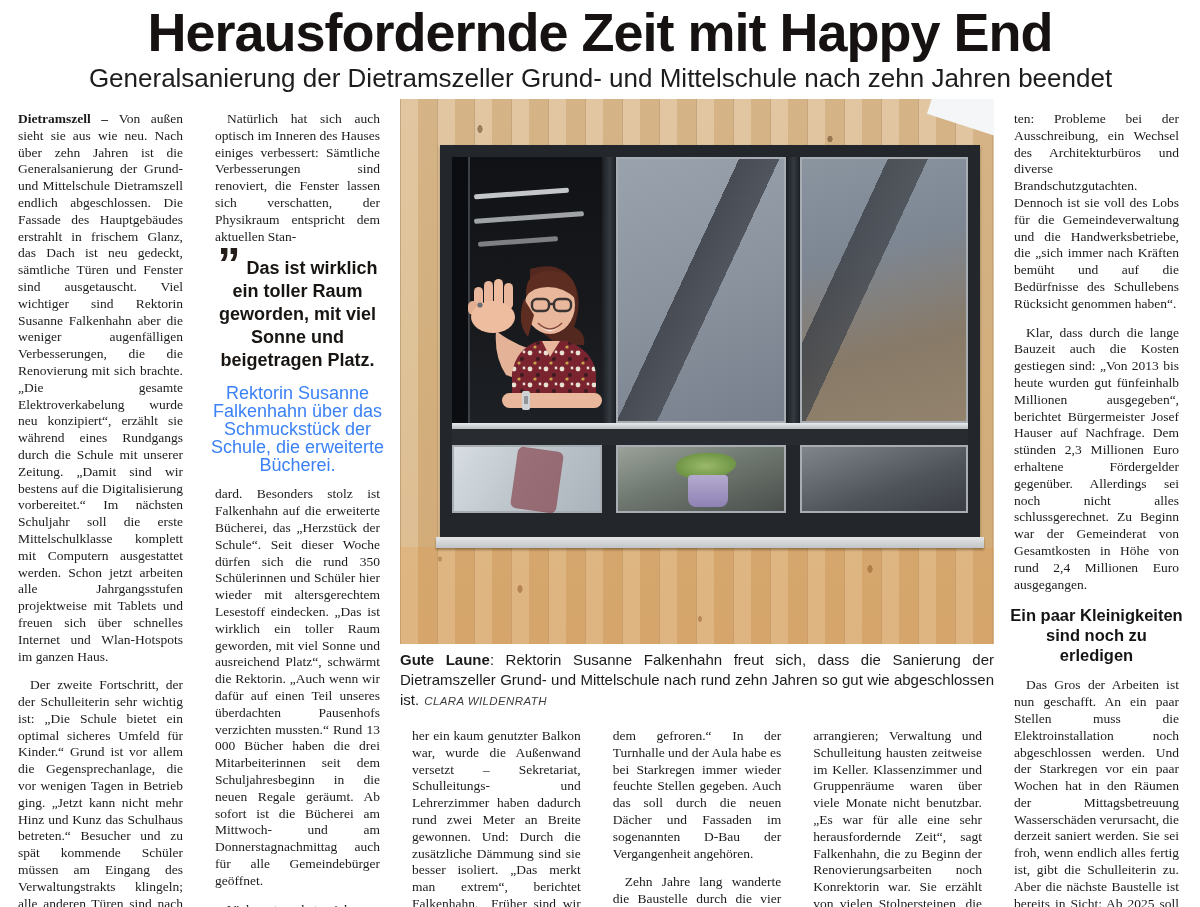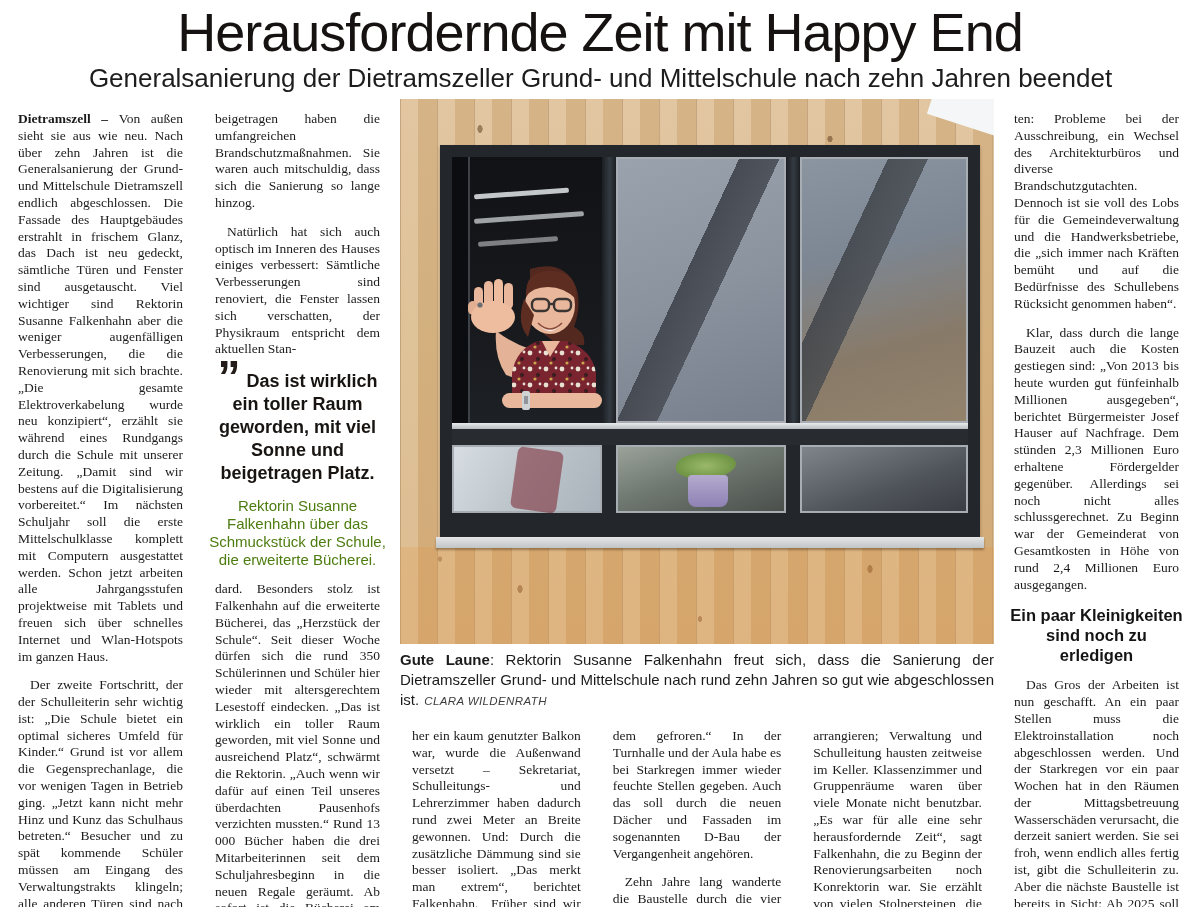--- a/index.html
+++ b/index.html
@@ -7,21 +7,21 @@
     width:1200px; height:907px; overflow:hidden;
     background:#ffffff; color:#1b1b1b;
     font-family:"Liberation Serif", serif;
   }
   .page { width:1200px; height:907px; position:relative; }
 
   
   .headline {
     margin:2px 0 0 0; text-align:center;
     font-family:"Liberation Sans", sans-serif;
-    font-size:54px; font-weight:400; letter-spacing:-1px;
+    font-size:54px; font-weight:700; letter-spacing:-1px;
     color:#151211; line-height:60px;
   }
   .subheadline {
     margin:1px 0 6px 1px; text-align:center;
     font-family:"Liberation Sans", sans-serif;
     font-size:26px; font-weight:400; color:#1d1d1d; line-height:30px;
   }
 
   
   .content {
@@ -47,21 +47,21 @@
     font-family:"Liberation Sans", sans-serif;
     font-size:46px; font-weight:700; color:#241c18;
     line-height:10px; vertical-align:-6px; margin-right:6px;
   }
   .pullquote .qtext {
     font-family:"Liberation Sans", sans-serif;
     font-weight:700; font-size:18px; line-height:23px; color:#181411;
   }
   .pullquote .attrib {
     font-family:"Liberation Sans", sans-serif;
-    font-size:15px; line-height:18px; color:#4d7c0f; margin-top:12px;
+    font-size:18px; line-height:18px; color:#3b82f6; margin-top:12px;
   }
 
   
   .photo {
     position:relative; width:594px; height:545px; overflow:hidden;
     background:#d9b887;
   }
   .wood {
     position:absolute; inset:0;
     background:
@@ -170,21 +170,20 @@
   <div class="subheadline">Generalsanierung der Dietramszeller Grund- und Mittelschule nach zehn Jahren beendet</div>
 
   <div class="content">
 
     <div class="col">
       <p><span class="lead-in">Dietramszell – </span><span>Von außen sieht sie aus wie neu. Nach über zehn Jahren ist die Generalsanierung der Grund- und Mittelschule Dietramszell endlich abgeschlossen. Die Fassade des Hauptgebäudes erstrahlt in frischem Glanz, das Dach ist neu gedeckt, sämtliche Türen und Fenster sind ausgetauscht. Viel wichtiger sind Rektorin Susanne Falkenhahn aber die weniger augenfälligen Verbesserungen, die die Renovierung mit sich brachte. „Die gesamte Elektroverkabelung wurde neu konzipiert“, erzählt sie während eines Rundgangs durch die Schule mit unserer Zeitung. „Damit sind wir bestens auf die Digitalisierung vorbereitet.“ Im nächsten Schuljahr soll die erste Mittelschulklasse komplett mit Computern ausgestattet werden. Schon jetzt arbeiten alle Jahrgangsstufen projektweise mit Tablets und freuen sich über schnelles Internet und Wlan-Hotspots im ganzen Haus.</span></p>
       <p class="indent">Der zweite Fortschritt, der der Schulleiterin sehr wichtig ist: „Die Schule bietet ein optimal sicheres Umfeld für Kinder.“ Grund ist vor allem die Gegensprechanlage, die vor wenigen Tagen in Betrieb ging. „Jetzt kann nicht mehr Hinz und Kunz das Schulhaus betreten.“ Besucher und zu spät kommende Schüler müssen am Eingang des Verwaltungstrakts klingeln; alle anderen Türen sind nach Schulbeginn nur noch von innen zu öffnen. Ebenfalls zu mehr Sicherheit</p>
     </div>
 
     <div class="col">
-      <p>beigetragen haben die umfangreichen Brandschutzmaßnahmen. Sie waren auch mitschuldig, dass sich die Sanierung so lange hinzog.</p>
       <p class="indent">Natürlich hat sich auch optisch im Inneren des Hauses einiges verbessert: Sämtliche Verbesserungen sind renoviert, die Fenster lassen sich verschatten, der Physikraum entspricht dem aktuellen Stan-</p>
       <div class="pullquote">
         <div class="qtext"><span class="qmark">”</span><span>Das ist wirklich ein toller Raum geworden, mit viel Sonne und beigetragen Platz.</span></div>
         <div class="attrib">Rektorin Susanne Falkenhahn über das Schmuckstück der Schule, die erweiterte Bücherei.</div>
       </div>
       <p>dard. Besonders stolz ist Falkenhahn auf die erweiterte Bücherei, das „Herzstück der Schule“. Seit dieser Woche dürfen sich die rund 350 Schülerinnen und Schüler hier wieder mit altersgerechtem Lesestoff eindecken. „Das ist wirklich ein toller Raum geworden, mit viel Sonne und ausreichend Platz“, schwärmt die Rektorin. „Auch wenn wir dafür auf einen Teil unseres überdachten Pausenhofs verzichten mussten.“ Rund 13 000 Bücher haben die drei Mitarbeiterinnen seit dem Schuljahresbeginn in die neuen Regale geräumt. Ab sofort ist die Bücherei am Mittwoch- und am Donnerstagnachmittag auch für alle Gemeindebürger geöffnet.</p>
       <p class="indent">Viel getan hat sich vor allem im Verwaltungstrakt. Wo frü-</p>
     </div>
 
     <div>

